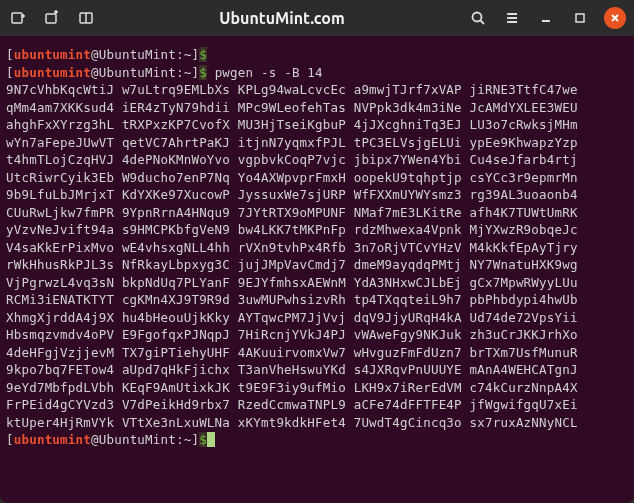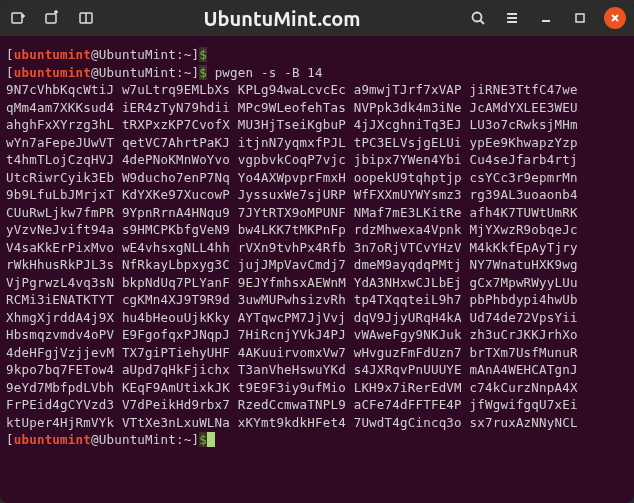--- a/index.html
+++ b/index.html
@@ -30,21 +30,21 @@
     padding: 0 8px;
     color: #e0e0e0;
   }
   .tb-left, .tb-right {
     display: flex;
     align-items: center;
     gap: 14px;
   }
   .tb-title {
     font-family: "Ubuntu", sans-serif;
-    font-size: 20px;
+    font-size: 16px;
     font-weight: 600;
     color: #f0f0f0;
   }
   .tb-icon {
     display: inline-flex;
     align-items: center;
     justify-content: center;
     width: 20px;
     height: 20px;
     color: #dedede;

